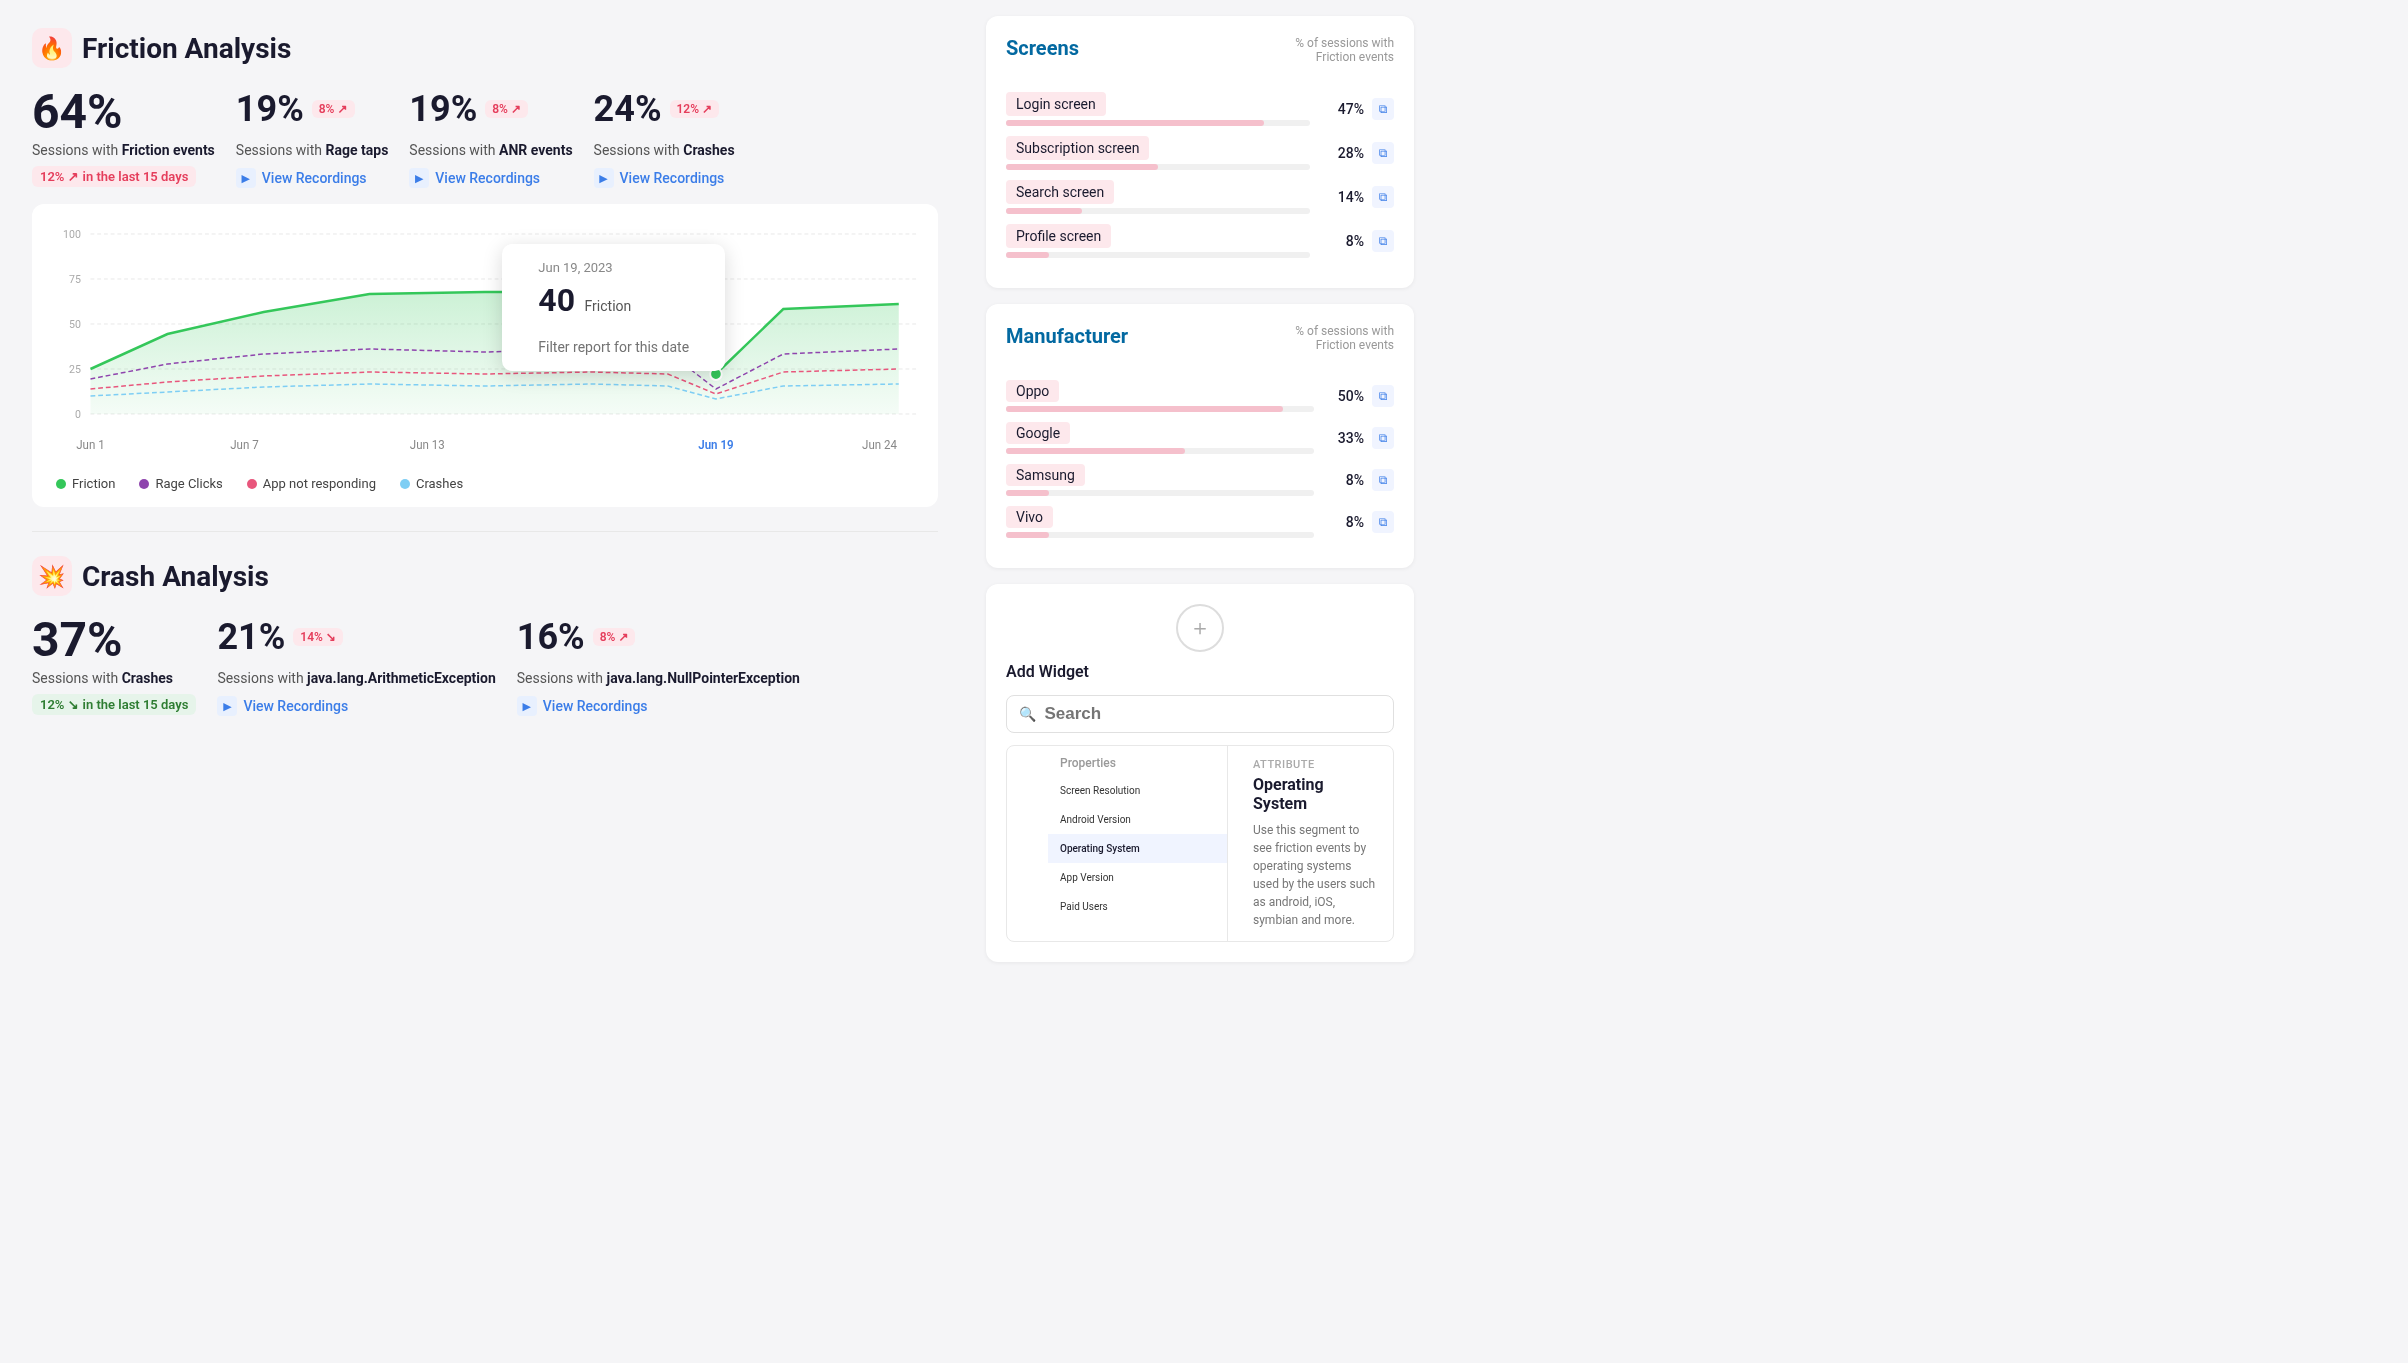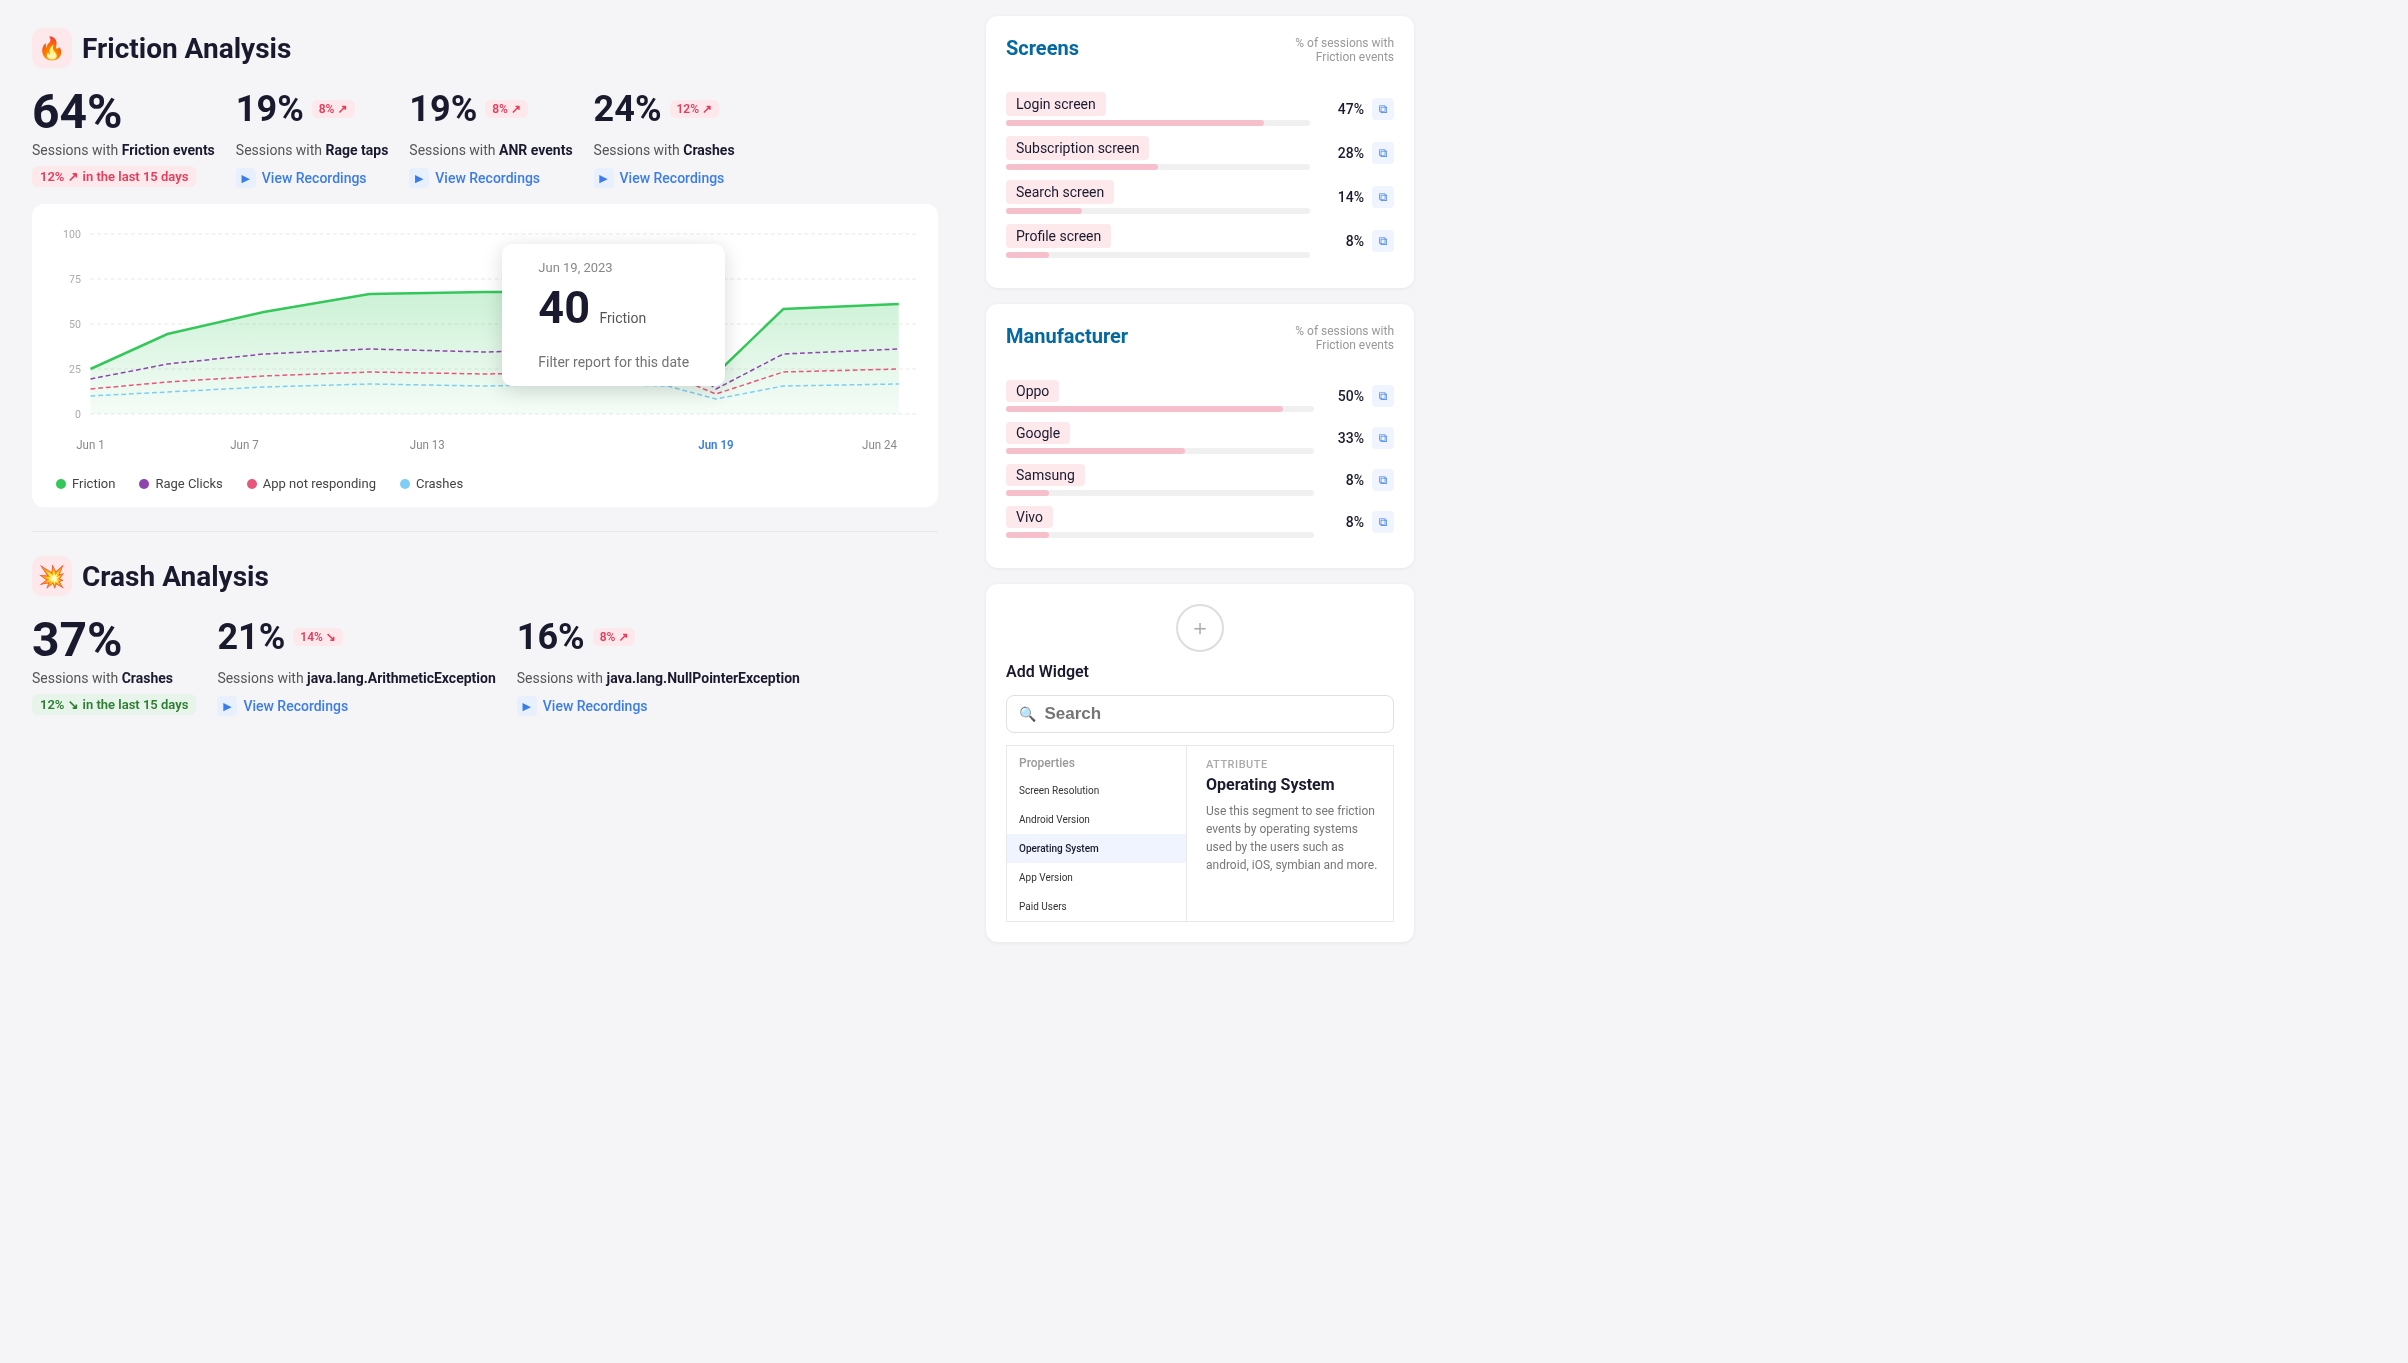--- a/index.html
+++ b/index.html
@@ -182,21 +182,21 @@
       top: 20px;
       left: 52%;
       z-index: 10;
     }
     .tooltip-date {
       font-size: 13px;
       color: #888;
       margin-bottom: 6px;
     }
     .tooltip-value {
-      font-size: 45px;
+      font-size: 32px;
       font-weight: 700;
       color: #1a1a2e;
     }
     .tooltip-label {
       font-size: 14px;
       color: #555;
       display: inline;
       margin-left: 6px;
     }
     .tooltip-filter {
@@ -360,24 +360,25 @@
       flex: 1;
       font-size: 17px;
       color: #c2410c;
       background: transparent;
       font-weight: bold;
     }
 
     
     .widget-panels {
       display: flex;
-      gap: 5px;
+      gap: 11px;
       border: 1px solid #e8e8e8;
-      border-radius: 0;
+      border-radius: 8px;
       overflow: hidden;
+      padding-left: 41px;
     }
     .properties-panel {
       width: 180px;
       border-right: 1px solid #e8e8e8;
     }
     .properties-title {
       font-size: 12px;
       color: #999;
       padding: 10px 12px 6px;
       font-weight: 500;

